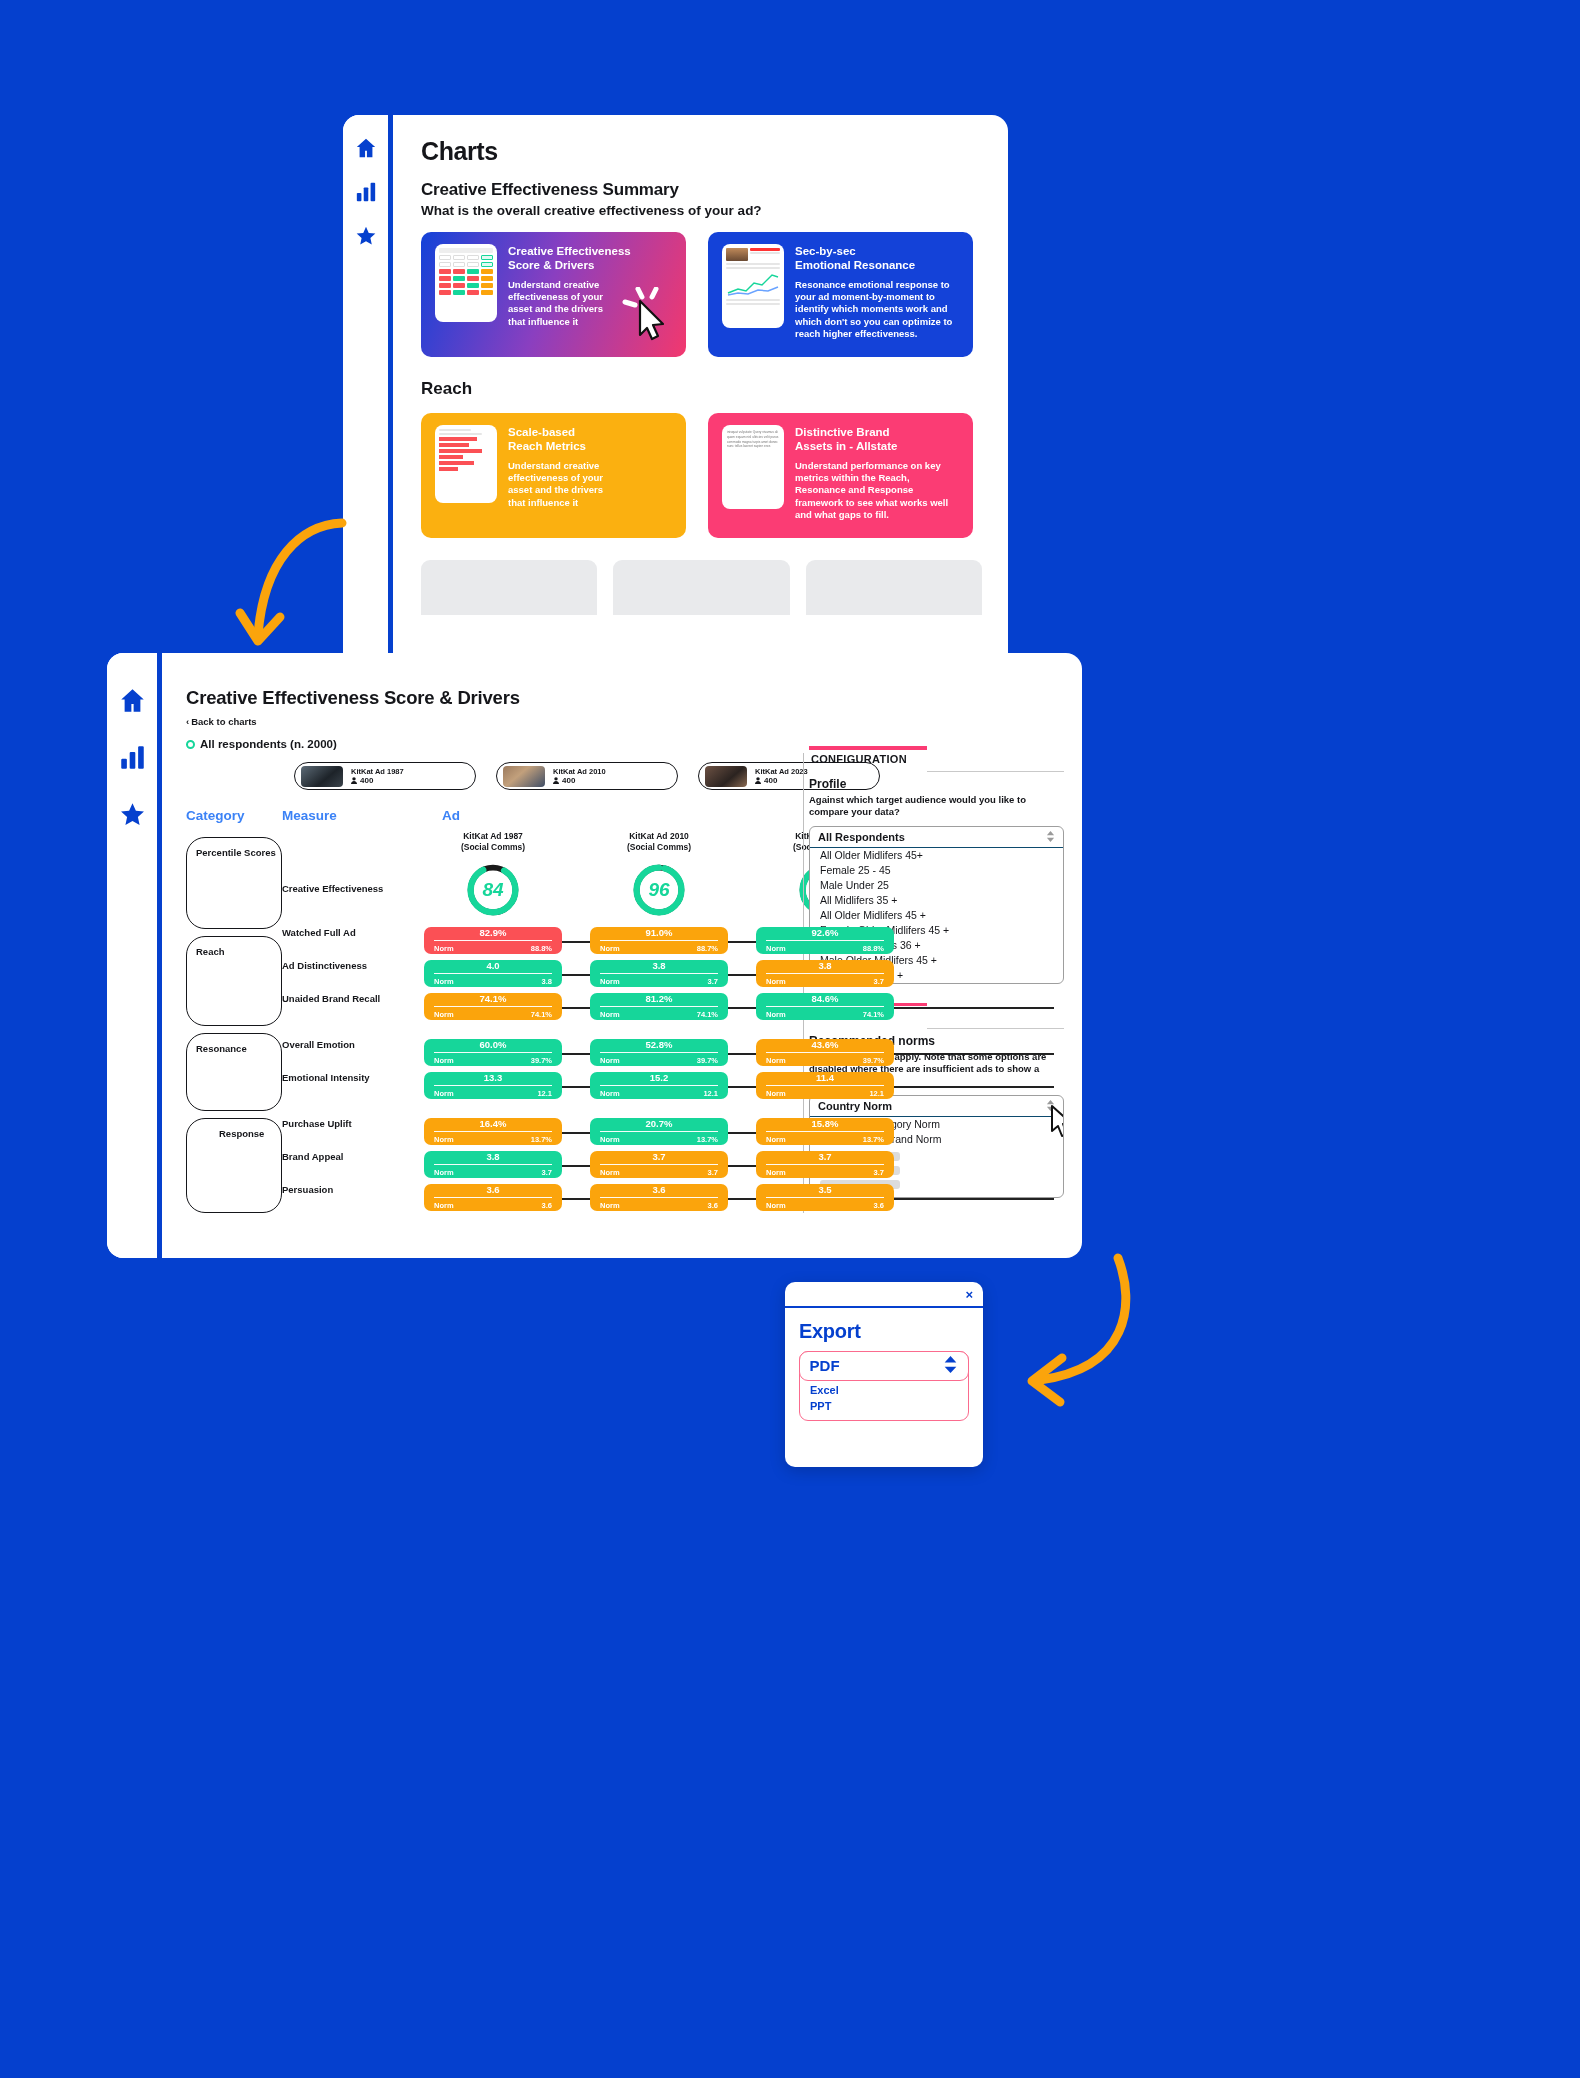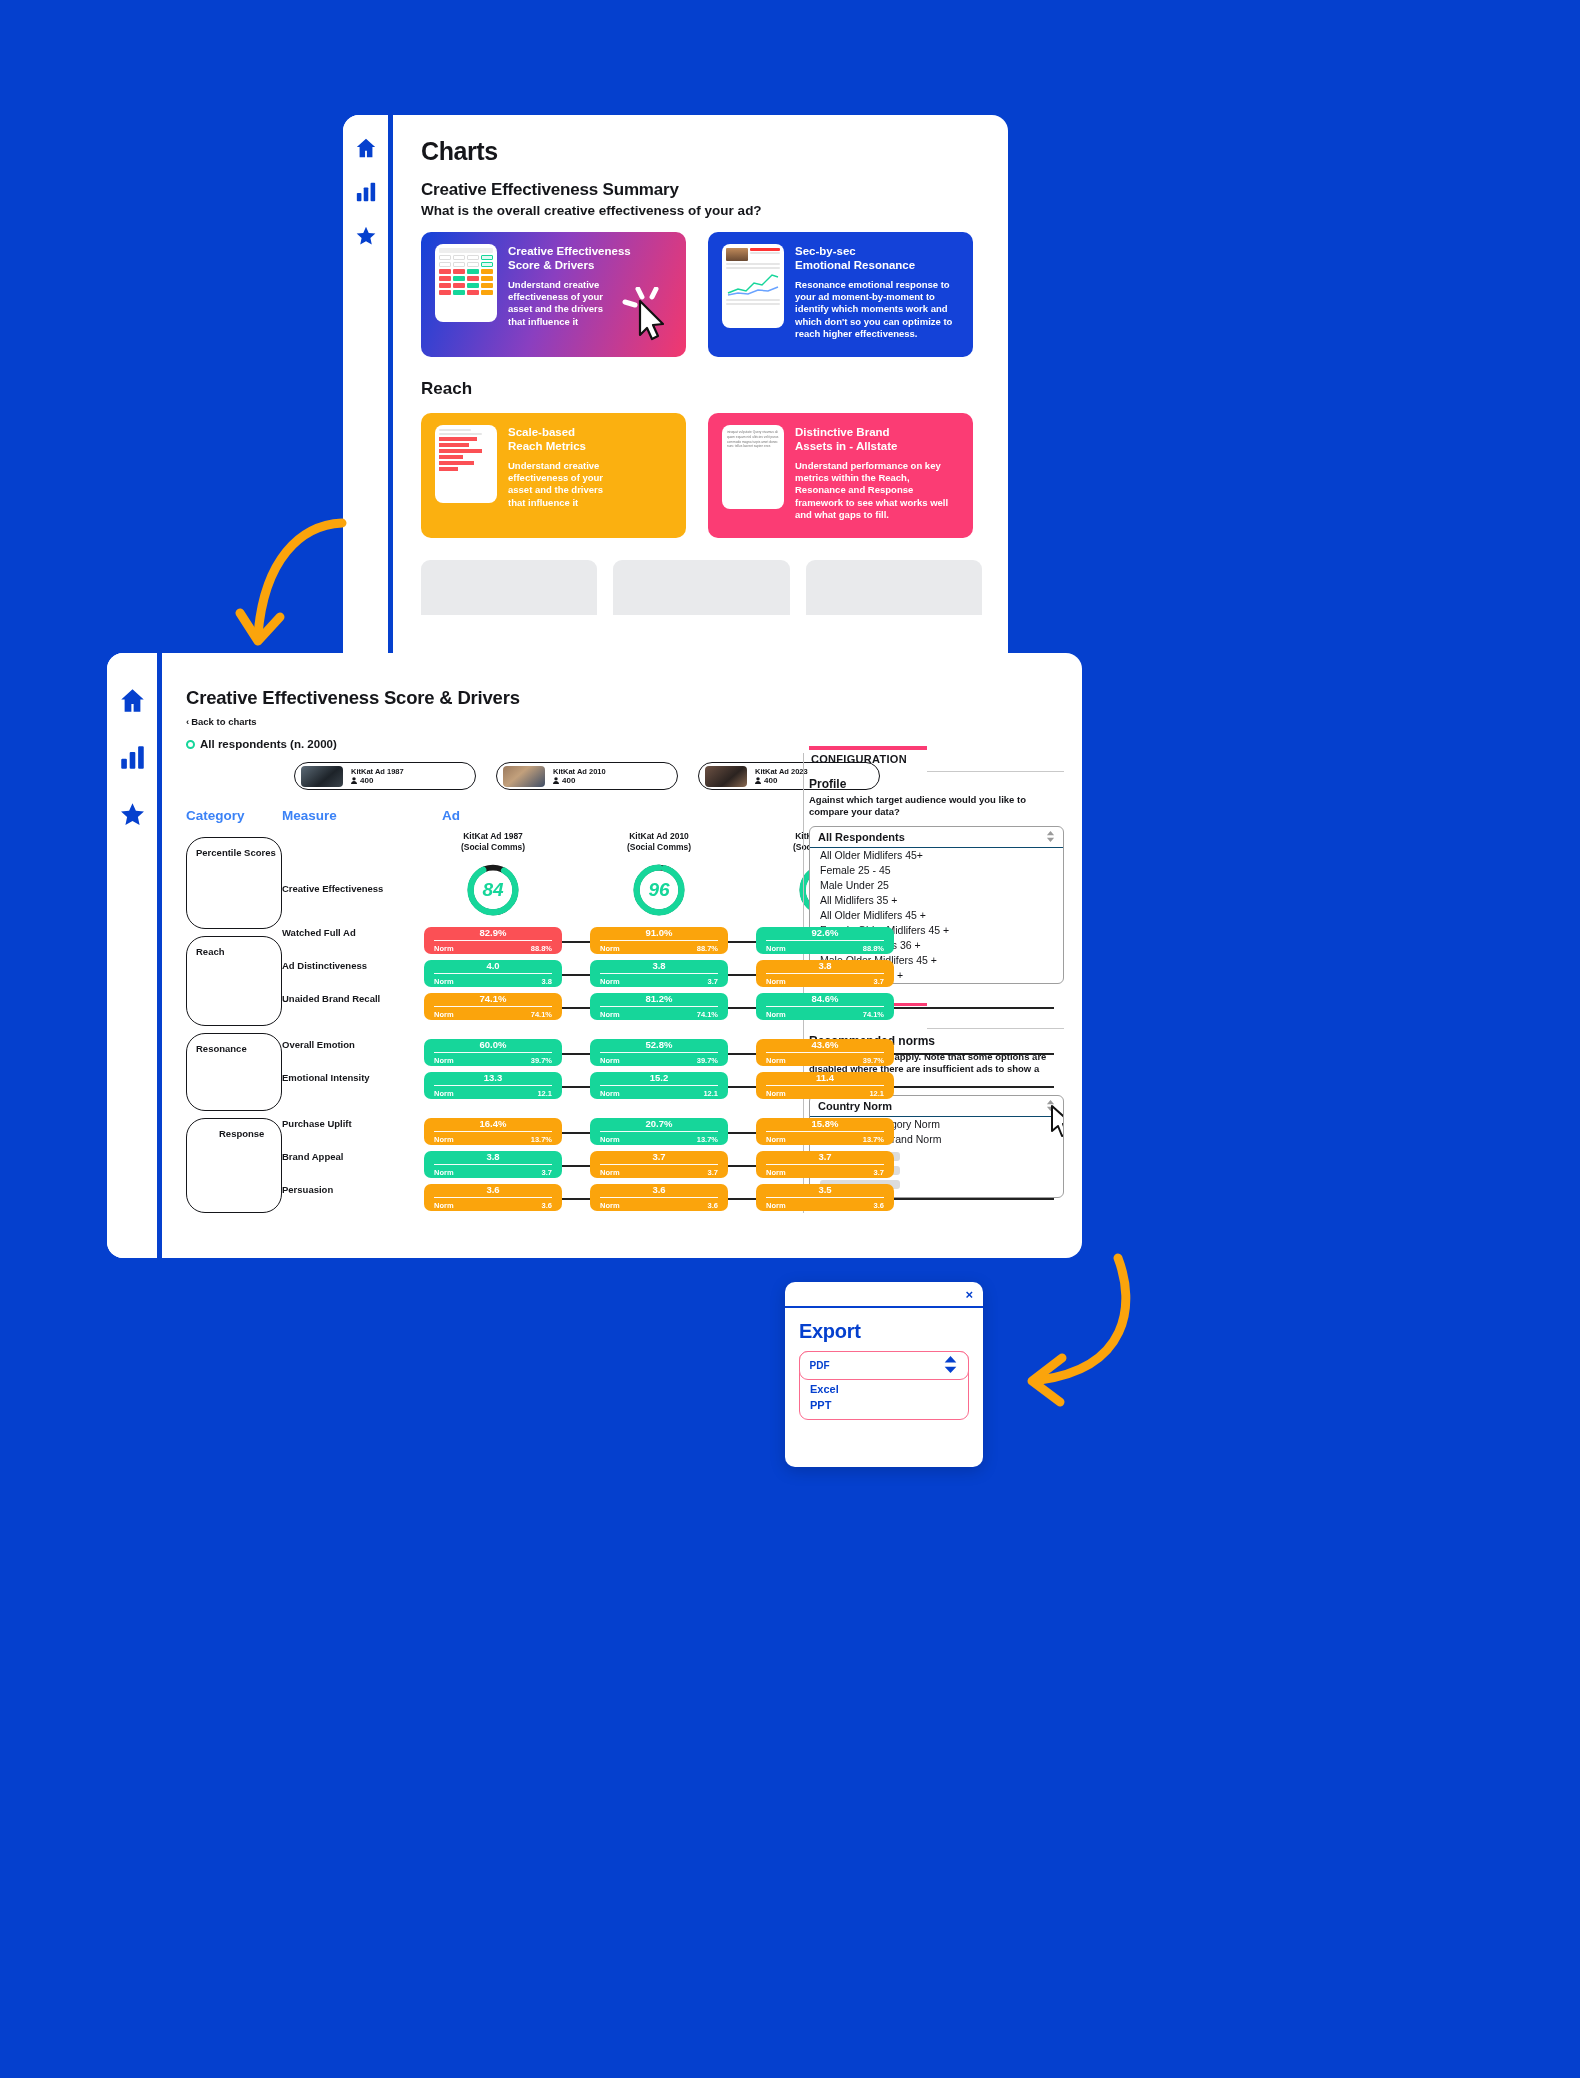--- a/index.html
+++ b/index.html
@@ -169,21 +169,21 @@
     position:absolute; left: 785px; top: 1282px; width: 198px; height: 185px;
     background:#fff; border-radius: 10px; overflow:hidden;
     box-shadow: 0 4px 16px rgba(0,0,0,.18);
   }
   .export-bar { height: 26px; border-bottom: 2.5px solid #0540CE; display:flex; align-items:center; justify-content:flex-end; padding-right:10px;}
   .x-ic { font-size: 13px; font-weight:700; color:#0540CE; line-height:1; }
   .export-body { padding: 12px 14px; }
   .export-h { font-size: 20px; font-weight:700; color:#0540CE; letter-spacing:-0.3px; }
   .exp-sel { margin-top: 8px; border: 1.4px solid #FB6B8E; border-radius: 9px; }
   .exp-cur { display:flex; align-items:center; justify-content:space-between;
-    padding: 4px 10px; font-size: 10px; font-weight:700; color:#0540CE;
+    padding: 4px 10px; font-size: 15px; font-weight:700; color:#0540CE;
     border: 1.4px solid #FB6B8E; border-radius: 9px; margin:-1.4px; background:#fff;}
   .exp-opt { padding: 2px 10px; font-size: 11px; font-weight:700; color:#0540CE; }
 </style>
 </head>
 <body>
 
 <div class="top-panel">
   <div class="rail">
     <span class="ic">
       <svg viewBox="0 0 24 24" fill="#0540CE">

